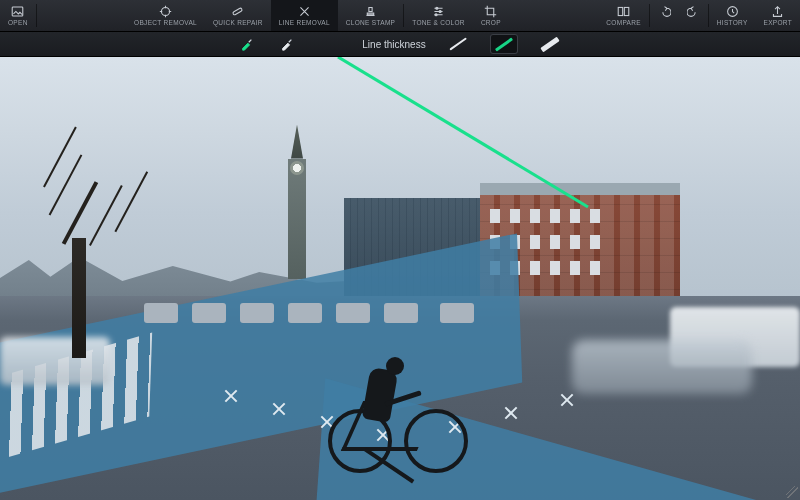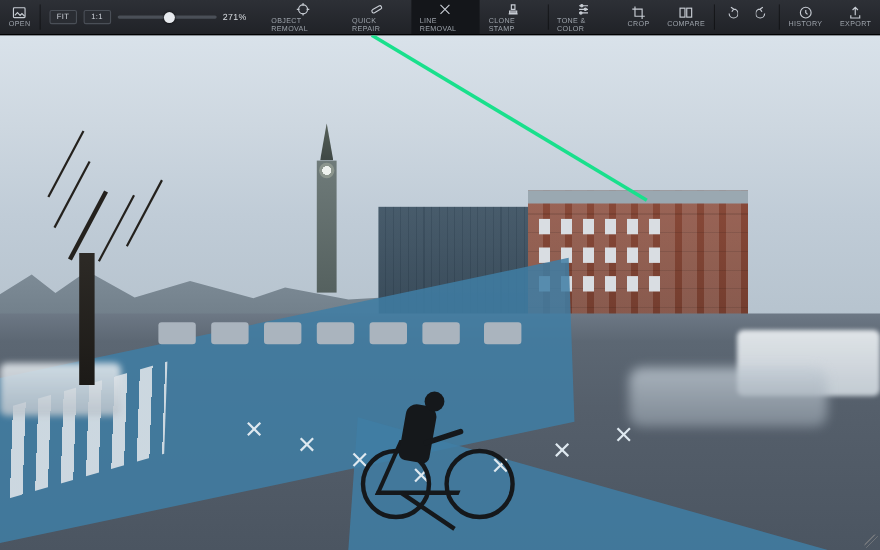--- a/index.html
+++ b/index.html
@@ -109,29 +109,20 @@
 
     <div class="tool">
       <svg viewBox="0 0 16 16">
           <rect x="1.5" y="2.5" width="13" height="11" rx="1"></rect>
           <path d="M3 11l3-3 3 3 2-2 3 3"></path>
         </svg>
       <span>OPEN</span>
     </div>
     <div class="sep"></div>
 
-    <div class="zoom-group">
-      <div class="zbtn">FIT</div>
-      <div class="zbtn">1:1</div>
-      <div class="slider">
-        <div class="slider-track"></div>
-        <div class="slider-thumb"></div>
-      </div>
-      <div class="zoomval">271%</div>
-    </div>
 
     <div class="flex-spacer"></div>
 
     <div class="tool">
       <svg viewBox="0 0 16 16">
           <circle cx="8" cy="8" r="5"></circle>
           <path d="M8 1v3M8 12v3M1 8h3M12 8h3"></path>
         </svg>
       <span>OBJECT REMOVAL</span>
     </div>
@@ -201,20 +192,45 @@
       <span>HISTORY</span>
     </div>
     <div class="tool">
       <svg viewBox="0 0 16 16">
           <path d="M8 11V2M5 5l3-3 3 3M3 11v3h10v-3"></path>
         </svg>
       <span>EXPORT</span>
     </div>
   </div>
 
+  <div class="subbar">
+    <div class="brush-btn">
+      <svg class="bicon" viewBox="0 0 16 16">
+          <path d="M3 13l6-6 2 2-6 6H3v-2z" fill="#19e08c" stroke="#19e08c"></path>
+          <path d="M10 6l3-3" stroke="#cfd4db" stroke-width="1.5"></path>
+        </svg>
+    </div>
+    <div class="brush-btn">
+      <svg class="bicon" viewBox="0 0 16 16">
+          <path d="M3 13l6-6 2 2-6 6H3v-2z" fill="#e7eaee" stroke="#e7eaee"></path>
+          <path d="M10 6l3-3" stroke="#cfd4db" stroke-width="1.5"></path>
+        </svg>
+    </div>
+    <div style="width:28px"></div>
+    <div class="label">Line thickness</div>
+    <div class="thick-opt">
+        <div class="thick-line" style="height:1.5px"></div>
+      </div>
+    <div class="thick-opt selected">
+        <div class="thick-line green" style="height:3px"></div>
+      </div>
+    <div class="thick-opt">
+        <div class="thick-line" style="height:5px"></div>
+      </div>
+  </div>
 
   <div class="canvas">
     <div class="sky"></div>
 
     <div class="bld leftroofs">
       <div class="roofline"></div>
     </div>
     <div class="tower"></div>
     <div class="bld glass"></div>
     <div class="bld brick">

